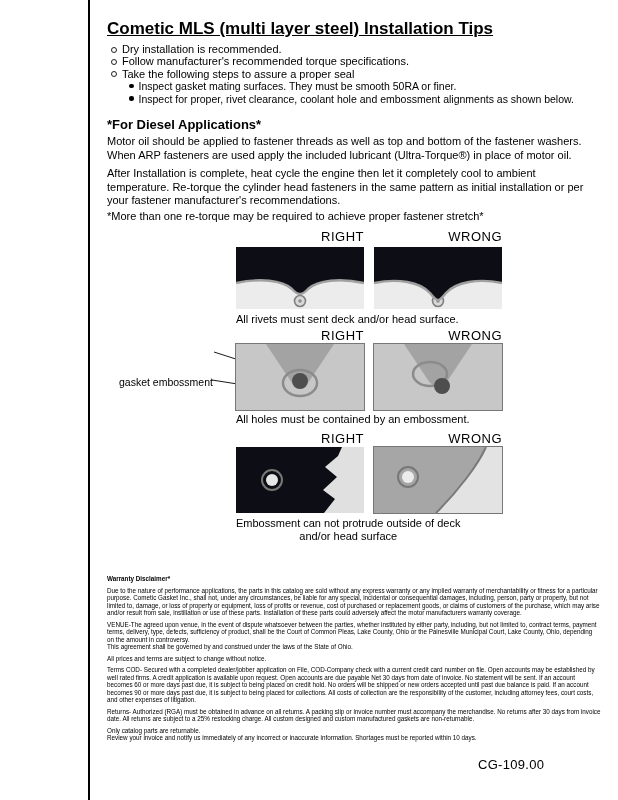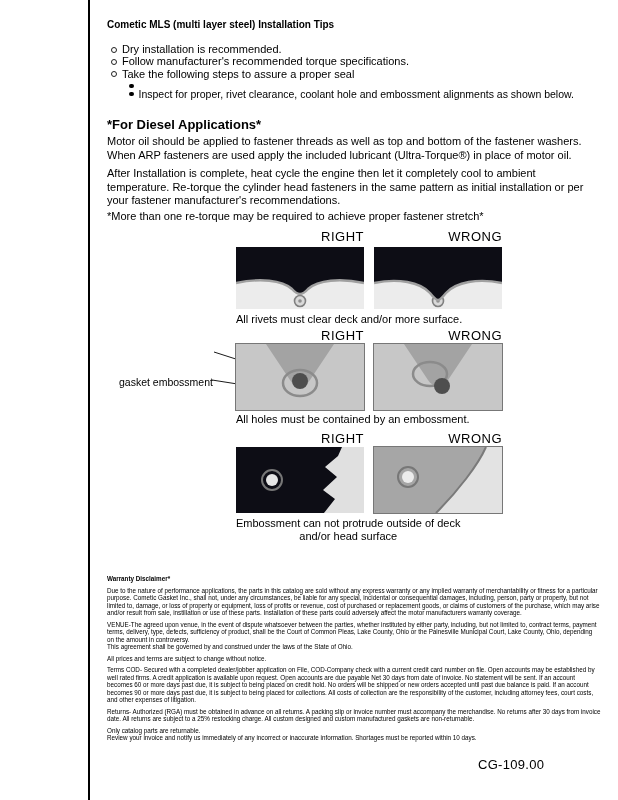--- a/index.html
+++ b/index.html
@@ -1,21 +1,21 @@
 <!DOCTYPE html>
 <html><head>
 <meta charset="utf-8">
 <style>
   html,body{margin:0;padding:0;background:#fff;}
   .page{
     position:relative;width:618px;height:800px;background:#ffffff;
     font-family:"Liberation Sans",sans-serif;color:#000;overflow:hidden;
   }
   .left-rule{position:absolute;left:88px;top:0;width:2px;height:800px;background:#000;}
-  .title{position:absolute;left:107px;top:19px;font-size:10px;font-weight:bold;}
+  .title{position:absolute;left:107px;top:19px;font-size:17px;font-weight:bold;text-decoration:underline;}
   .intro{position:absolute;left:111px;top:43px;width:488px;font-size:11px;}
   .bullet-row{display:flex;align-items:flex-start;line-height:12.4px;}
   .marker-open{flex:none;width:4px;height:4px;border:1px solid #222;border-radius:50%;margin:3.5px 5px 0 0;}
   .marker-filled{flex:none;width:4.5px;height:4.5px;background:#000;border-radius:50%;margin:3.5px 5px 0 0;}
   .bullet-row.sub{margin-left:18px;font-size:10.5px;}
   .diesel-heading{position:absolute;left:107px;top:117px;font-size:13px;font-weight:bold;}
   .para{position:absolute;font-size:11px;line-height:13.5px;white-space:pre-line;}
   .para1{left:107px;top:135px;width:496px;}
   .para2{left:107px;top:167px;width:478px;}
   .note{position:absolute;left:107px;top:210px;font-size:11px;}
@@ -48,20 +48,21 @@
     <div class="bullet-row">
       <span class="marker-open"></span>
       <span>Follow manufacturer's recommended torque specifications.</span>
     </div>
     <div class="bullet-row">
       <span class="marker-open"></span>
       <span>Take the following steps to assure a proper seal</span>
     </div>
     <div class="bullet-row sub">
       <span class="marker-filled"></span>
+      <span>Inspect gasket mating surfaces.  They must be smooth 50RA or finer.</span>
     </div>
     <div class="bullet-row sub">
       <span class="marker-filled"></span>
       <span>Inspect for proper, rivet clearance, coolant hole and embossment alignments as shown below.</span>
     </div>
   </div>
 
   <div class="diesel-heading">*For Diesel Applications*</div>
   <div class="para para1">Motor oil should be applied to fastener threads as well as top and bottom of the fastener washers.
 When ARP fasteners are used apply the included lubricant (Ultra-Torque®) in place of motor oil.</div>
@@ -84,21 +85,21 @@
   <div class="diag-panel" style="left:374px;top:247px;">
     <svg viewBox="0 0 128 62">
       <rect width="128" height="62" fill="#0d0d15"></rect>
       <rect y="30" width="128" height="32" fill="#ececec"></rect>
       <circle cx="64" cy="54" r="5.5" fill="#d9d9d9" stroke="#808080" stroke-width="1.6"></circle>
       <circle cx="64" cy="54" r="1.8" fill="#8f8f8f"></circle>
       <path d="M0,0 L128,0 L128,36 C104,31 82,35 72,46 C68,51 66,53 64,53 C62,53 60,51 56,46 C46,35 24,31 0,36 Z" fill="#0d0d15"></path>
       <path d="M0,36 C24,31 46,35 56,46 C60,51 62,53 64,53 C66,53 68,51 72,46 C82,35 104,31 128,36" fill="none" stroke="#a0a0a0" stroke-width="2.4"></path>
     </svg>
   </div>
-  <div class="caption" style="left:236px;top:313px;">All rivets must clear deck and/or more surface.</div>
+  <div class="caption" style="left:236px;top:313px;">All rivets must sent deck and/or head surface.</div>
 
   <div class="diag-label" style="left:236px;top:328px;">RIGHT</div>
   <div class="diag-label" style="left:374px;top:328px;">WRONG</div>
 
   <div class="annotation" style="left:119px;top:376px;">gasket embossment</div>
   <svg class="ann-lines" viewBox="0 0 100 55">
     <line x1="6" y1="6" x2="90" y2="33" stroke="#1a1a1a" stroke-width="1"></line>
     <line x1="4" y1="34" x2="74" y2="45" stroke="#1a1a1a" stroke-width="1"></line>
   </svg>
 

